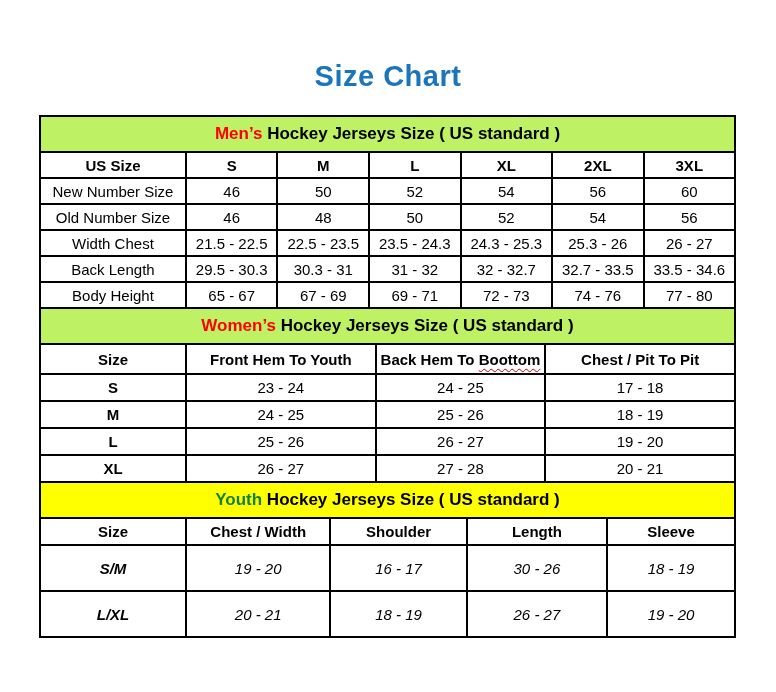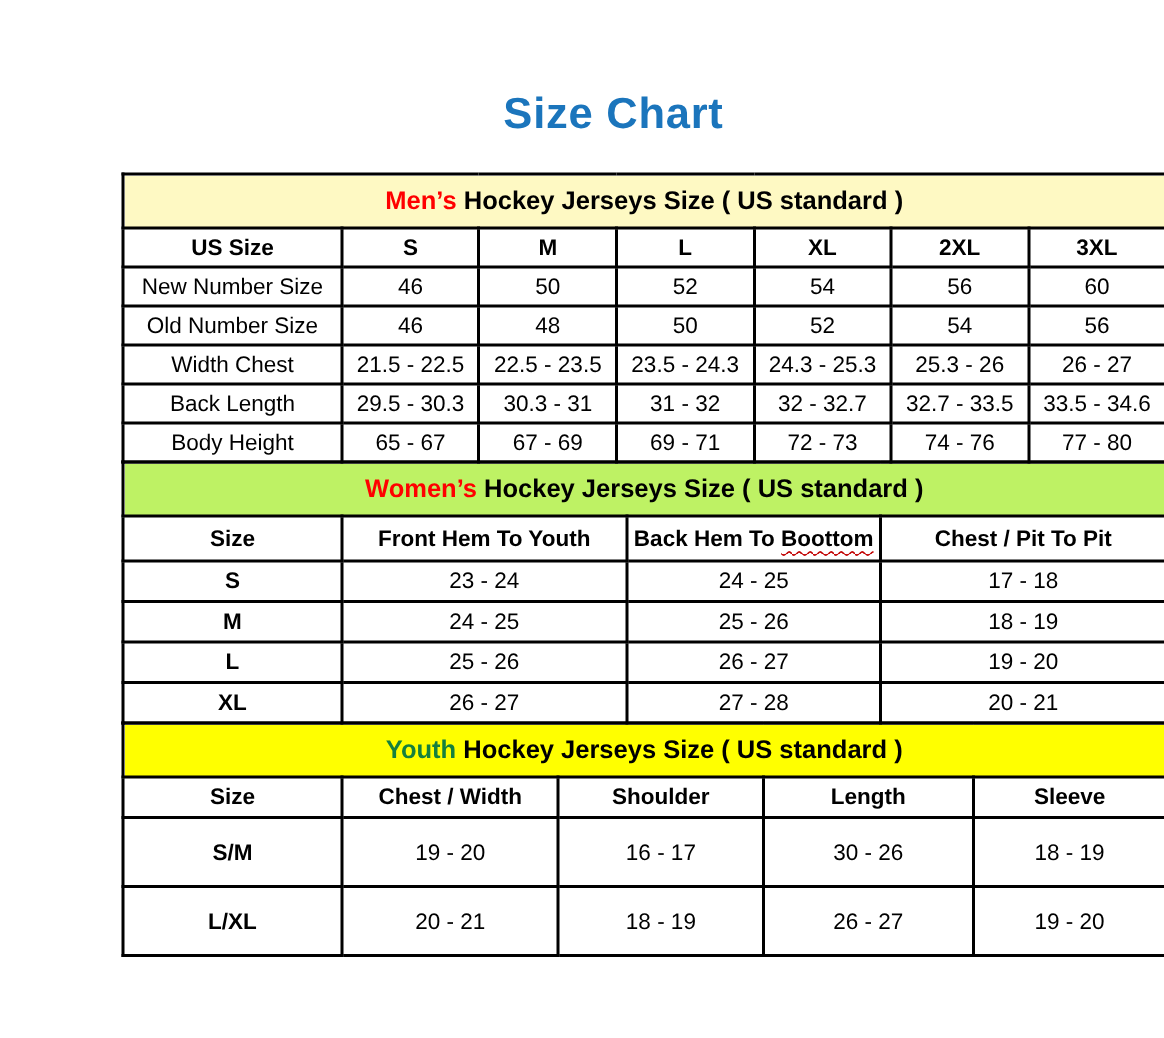--- a/index.html
+++ b/index.html
@@ -3,21 +3,21 @@
 <meta charset="utf-8">
 <style>
   * { box-sizing: border-box; margin: 0; padding: 0; }
   html, body {
     width: 776px; height: 692px;
     background: #ffffff;
     font-family: "Liberation Sans", "DejaVu Sans", sans-serif;
     color: #000000;
     overflow: hidden;
   }
-  .page { width: 776px; height: 692px; padding-top: 60px; padding-left: 42px; }
+  .page { width: 776px; height: 692px; padding-top: 60px; }
   .page-title {
     text-align: center;
     font-size: 29px;
     font-weight: bold;
     letter-spacing: 0.5px;
     margin-bottom: 22px;
   }
   .chart-wrap { width: 697px; margin-left: 39px; }
   table {
     border-collapse: collapse;
@@ -44,21 +44,21 @@
   
   .t-mens .col-h  { height: 26px; }
   .t-mens td      { height: 26px; }
   .t-mens td.label { font-weight: normal; }
   
   .t-womens .col-h { height: 30px; }
   .t-womens td     { height: 27px; }
   .t-womens td.label { font-weight: bold; }
   
   .t-youth .col-h { height: 27px; }
-  .t-youth td     { height: 46px; }
+  .t-youth td     { height: 46px; font-style: italic; }
   .t-youth td.label { font-weight: bold; }
 
   .squiggle {
     text-decoration: underline;
     text-decoration-style: wavy;
     text-decoration-color: #c00000;
     text-decoration-thickness: 1px;
     text-underline-offset: 3px;
   }
 </style>
@@ -76,21 +76,21 @@
         <col style="width:21%">
         <col style="width:13.17%">
           <col style="width:13.17%">
           <col style="width:13.17%">
         <col style="width:13.17%">
           <col style="width:13.17%">
           <col style="width:13.15%">
       </colgroup>
       <thead>
         <tr>
-          <th class="banner-cell" colspan="7" style="background: #fef9c3;">
+          <th class="banner-cell" colspan="7" style="background: #bef264;">
             <span class="hl" style="color: rgb(255, 0, 0);">Men’s</span><span> Hockey Jerseys Size ( US standard )</span>
           </th>
         </tr>
         <tr>
             <th class="col-h">US Size</th>
             <th class="col-h">S</th>
             <th class="col-h">M</th>
             <th class="col-h">L</th>
             <th class="col-h">XL</th>
             <th class="col-h">2XL</th>

